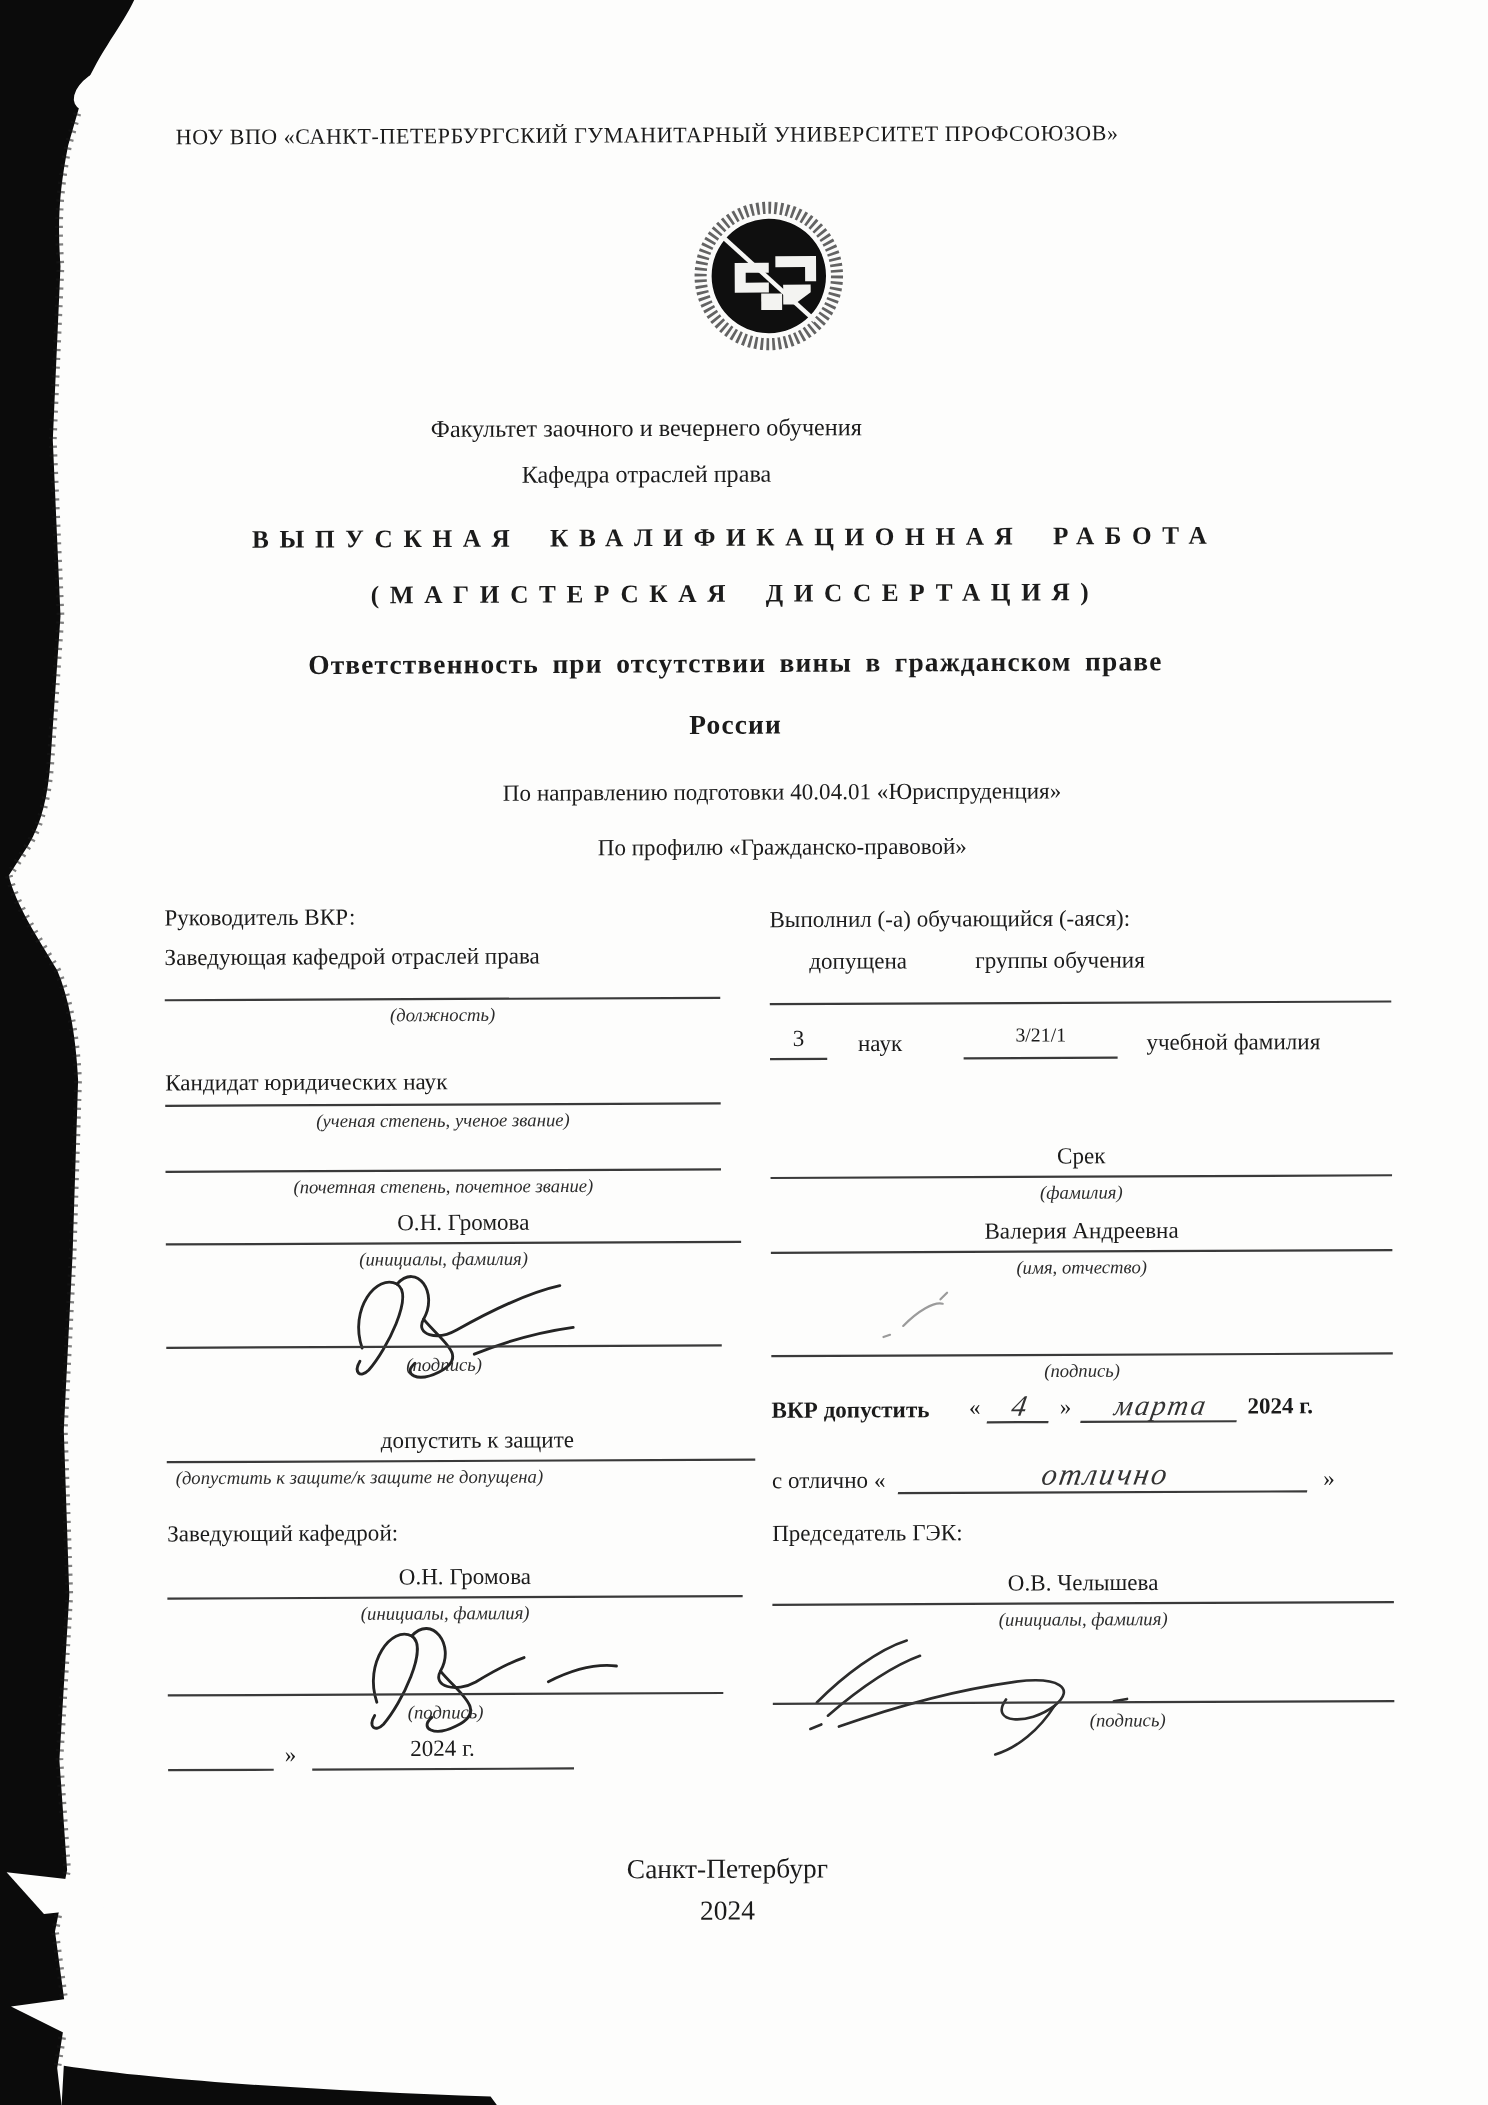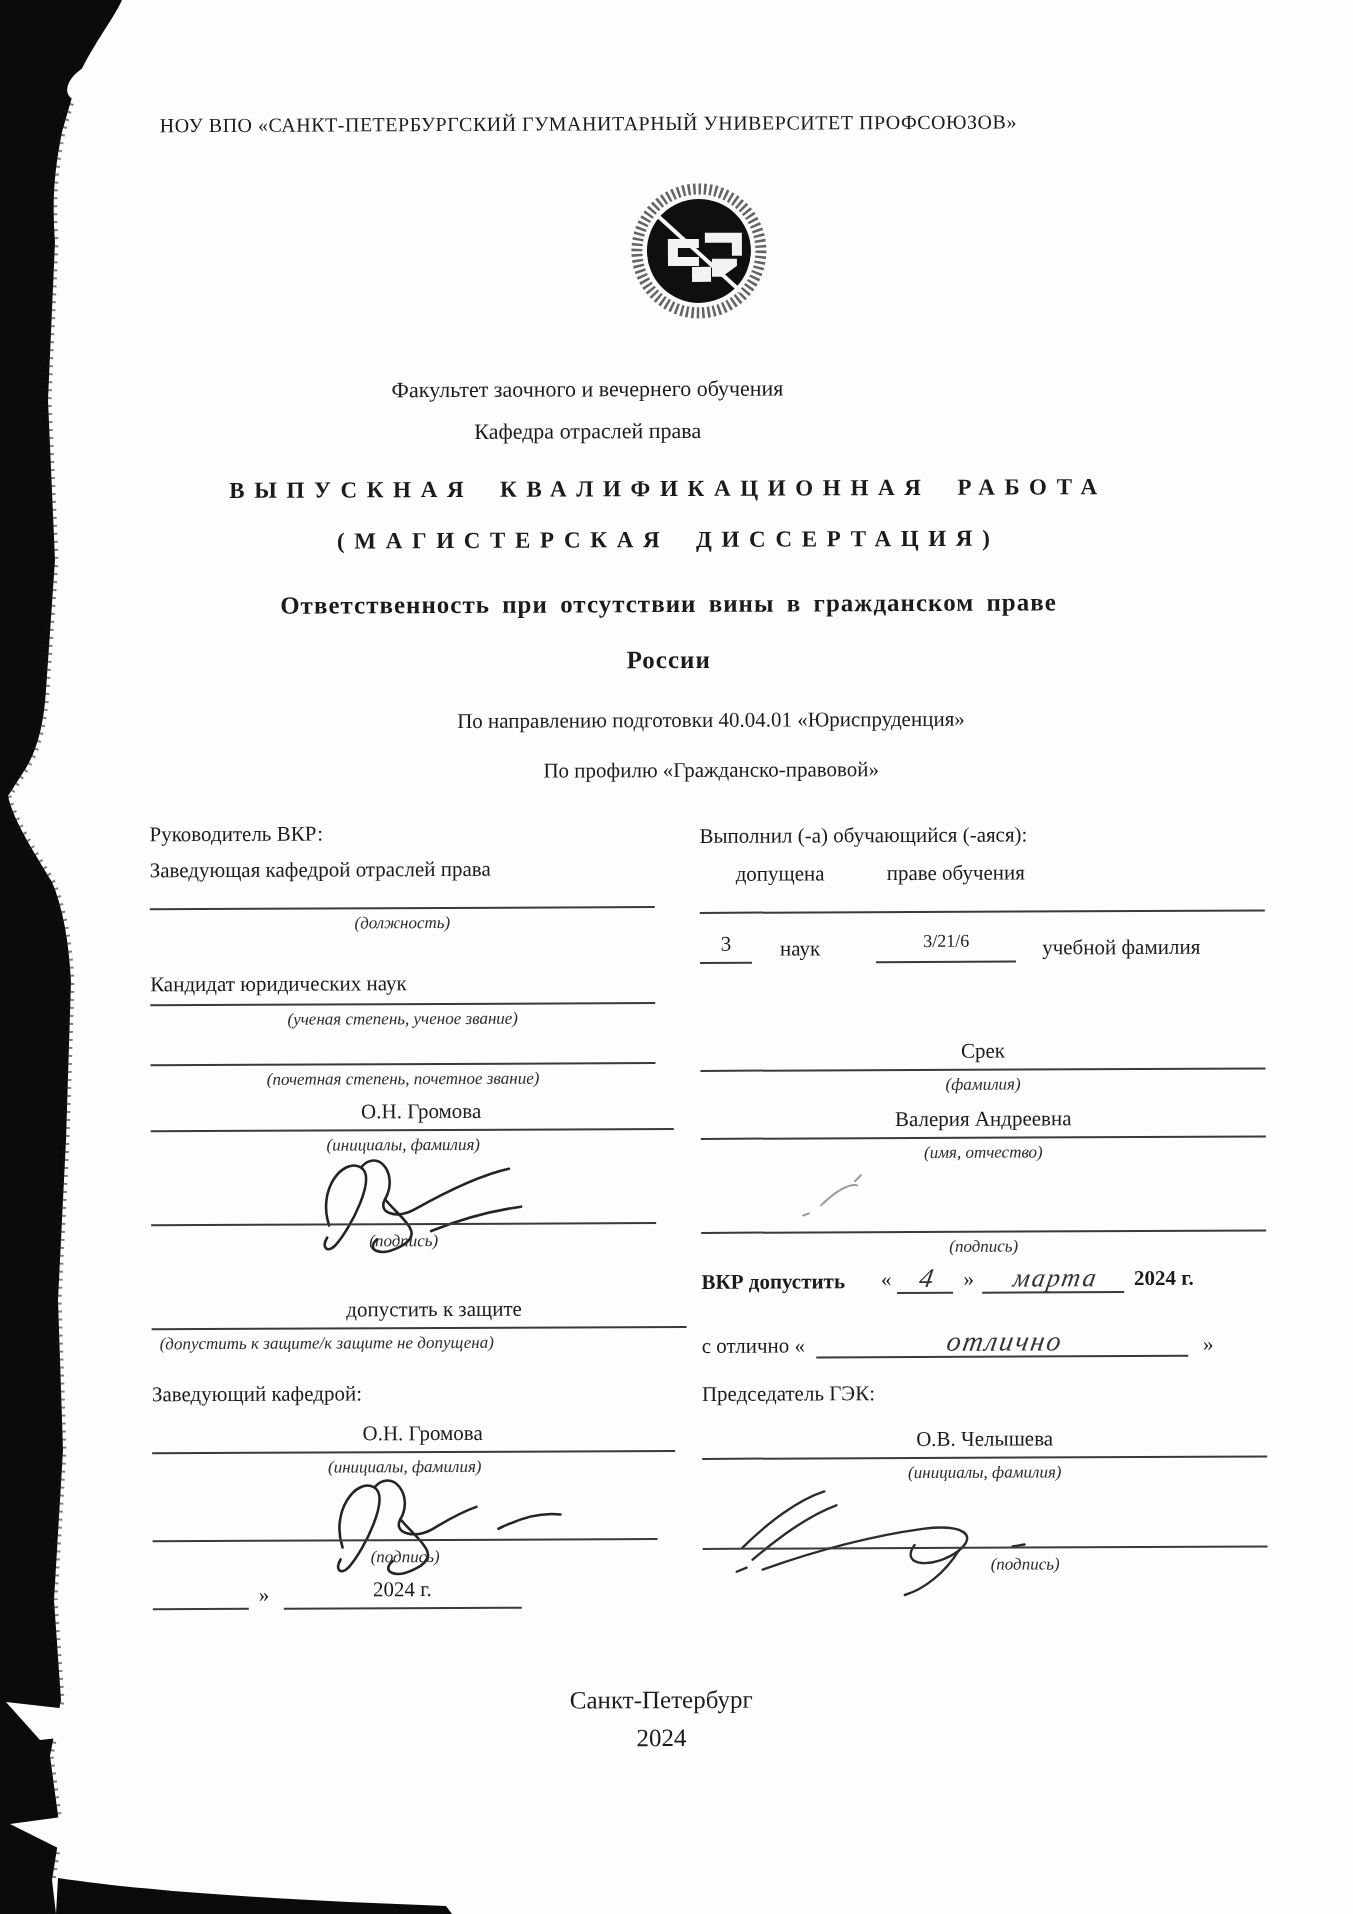--- a/index.html
+++ b/index.html
@@ -129,29 +129,29 @@
         <span style="padding:0 14px 2px 10px;">»</span>
         <span class="uline ctr" style="display:inline-block;width:238px;height:30px;">2024 г.</span>
       </div>
     </div>
 
     <div class="col col-r">
       <div class="abs" style="top:4px;">Выполнил (-а) обучающийся (-аяся):</div>
       <div class="abs row" style="top:42px;padding-left:36px;">
         <span>допущена</span>
         <span style="width:62px;"></span>
-        <span>праве обучения</span>
+        <span>группы обучения</span>
       </div>
       <div class="abs uline" style="top:64px;height:28px;"></div>
 
       <div class="abs row" style="top:112px;">
         <span class="uline ctr" style="display:inline-block;width:52px;height:30px;">3</span>
         <span style="padding:0 0 2px 28px;">наук</span>
         <span style="width:56px;"></span>
-        <span class="uline ctr" style="display:inline-block;width:140px;height:30px;font-size:18px;">3/21/6</span>
+        <span class="uline ctr" style="display:inline-block;width:140px;height:30px;font-size:18px;">3/21/1</span>
         <span style="padding:0 0 2px 26px;">учебной фамилия</span>
       </div>
 
       <div class="abs uline ctr" style="top:220px;height:30px;">Срек</div>
       <div class="abs flabel" style="top:256px;">(фамилия)</div>
 
       <div class="abs uline ctr" style="top:288px;height:30px;">Валерия Андреевна</div>
       <div class="abs flabel" style="top:324px;">(имя, отчество)</div>
 
       <svg class="sig" style="left:90px;top:352px;" width="140" height="56" viewBox="0 0 140 56">

